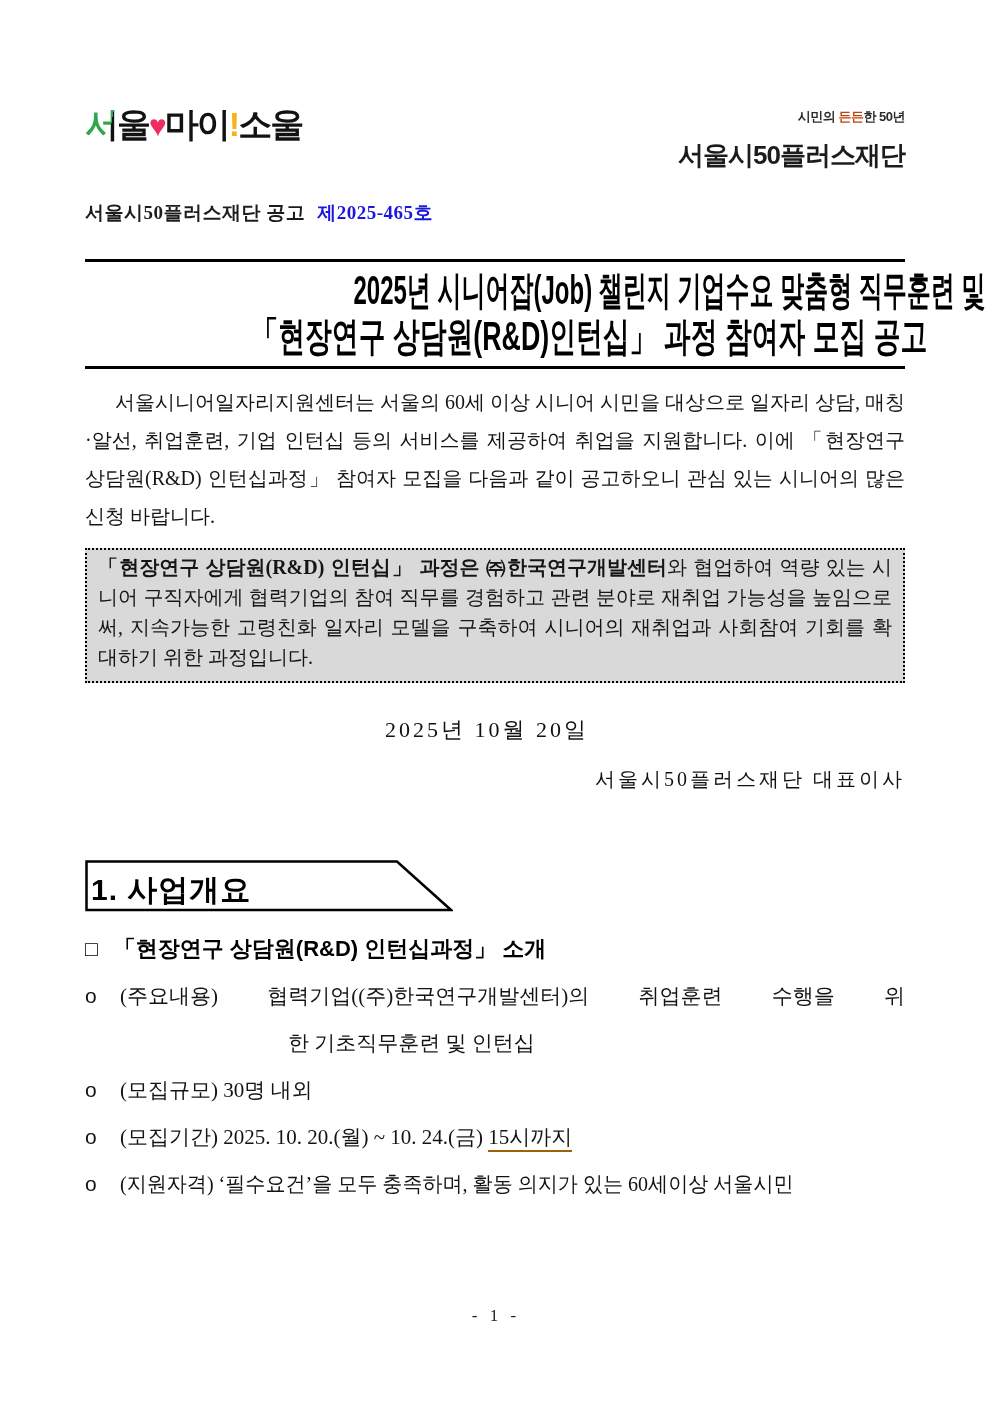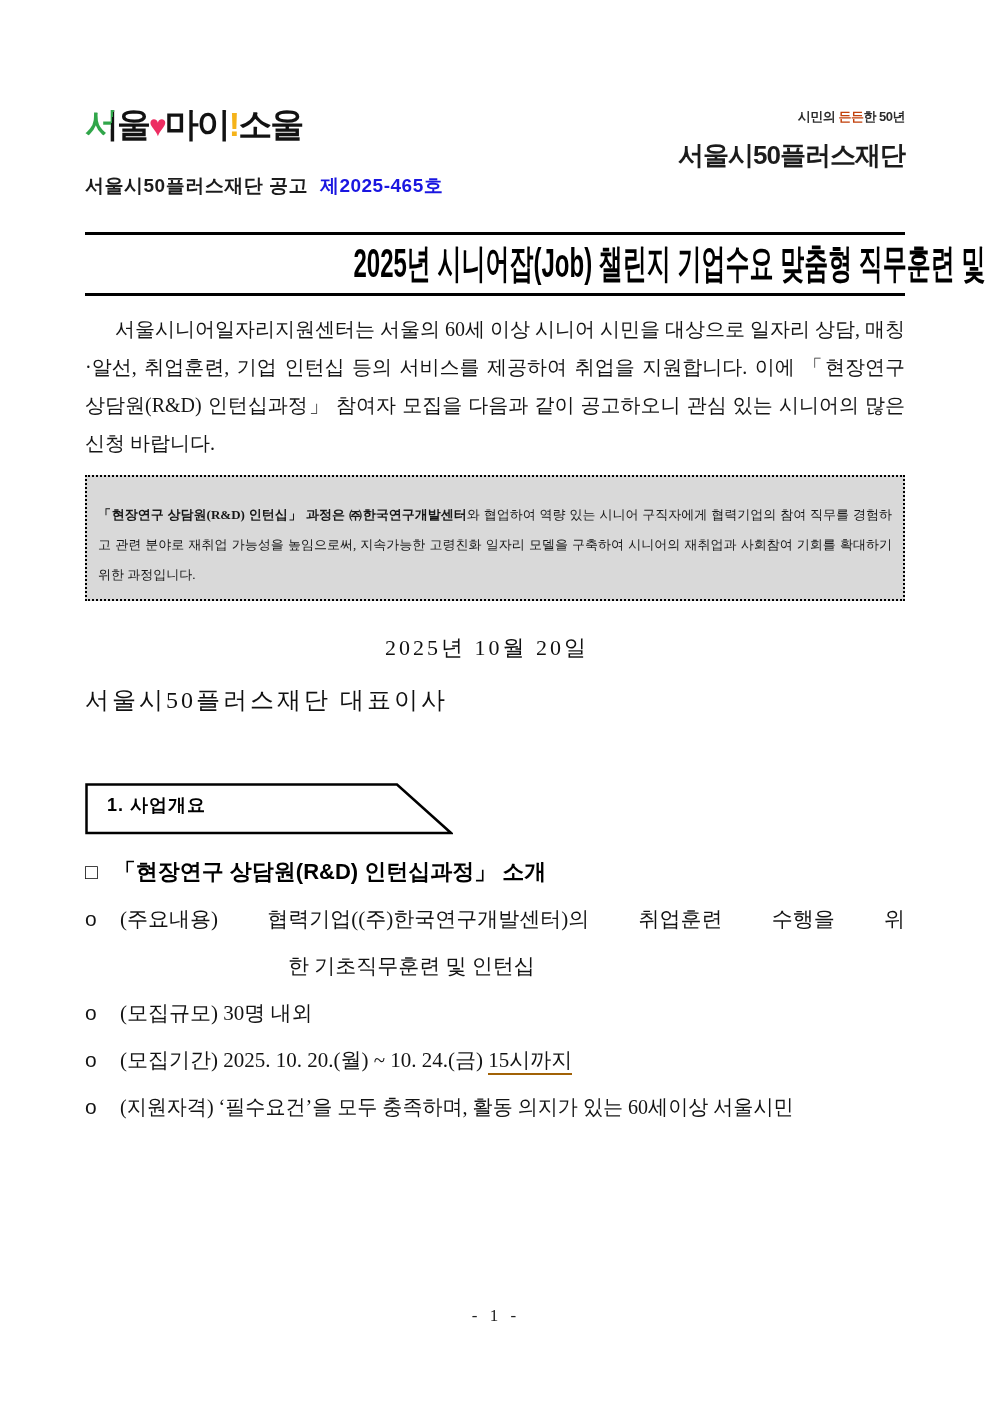--- a/index.html
+++ b/index.html
@@ -33,21 +33,22 @@
     color: transparent;
   }
   .brand-left .heart { color: #ed2d62; font-size: 30px; }
   .brand-left .bang { color: #f5b31a; }
   .brand-right { text-align: right; font-family: "Liberation Sans", sans-serif; padding-top: 2px; }
   .brand-right .slogan { font-size: 13px; font-weight: 700; color: #2b2b2b; letter-spacing: -0.5px; }
   .brand-right .slogan .accent { color: #c2410c; }
   .brand-right .org { font-size: 26px; font-weight: 900; color: #1c1c1c; letter-spacing: -1px; margin-top: 12px; }
   
   .notice-line {
-    font-family: Liberation Sans, sans-serif;
+    margin-top: 27px;
+    font-family: Liberation Serif, serif;
     font-size: 19px;
     font-weight: 600;
     color: #1c1c1c;
     letter-spacing: 0.5px;
   }
   .notice-line .num { color: #1a16e0; margin-left: 12px; }
   
   .title-block {
     margin-top: 33px;
     border-top: 3px solid #000;
@@ -76,49 +77,50 @@
     text-align: justify;
     text-indent: 30px;
     word-break: keep-all;
     color: #151515;
   }
   
   .hbox {
     margin-top: 13px;
     background: #d9d9d9;
     border: 2px dotted #000;
-    padding: 23px 11px 9px 11px;
-    font-size: 13px;
+    padding: 2px 11px 9px 11px;
+    font-size: 20px;
     line-height: 30px;
     text-align: justify;
     color: #151515;
   }
   .hbox .b { font-weight: bold; }
   
   .sign-date {
     margin-top: 32px;
     text-align: center;
     padding-right: 16px;
     font-size: 22px;
     letter-spacing: 3px;
     color: #111;
   }
   .sign-name {
     margin-top: 21px;
-    font-size: 24px;
+    text-align: right;
+    font-size: 20px;
     letter-spacing: 3px;
     color: #111;
   }
   
   .banner { position: relative; margin-top: 67px; width: 368px; height: 52px; }
   .banner svg { position: absolute; left: 0; top: 0; }
   .banner .banner-label {
-    position: absolute; left: 22px; top: 10px;
-    font-family: "Liberation Sans", sans-serif;
-    font-weight: 800; font-size: 18px; color: #000; letter-spacing: 1px;
+    position: absolute; left: 6px; top: 10px;
+    font-family: "Liberation Sans", sans-serif;
+    font-weight: 800; font-size: 30px; color: #000; letter-spacing: 1px;
   }
   
   .sec-heading {
     margin-top: 22px;
     font-family: "Liberation Sans", sans-serif;
     font-weight: 800;
     font-size: 22px;
     color: #000;
     display: flex;
     align-items: baseline;
@@ -151,20 +153,21 @@
       <div class="org">서울시50플러스재단</div>
     </div>
   </div>
 
   <div class="notice-line">
     <span>서울시50플러스재단 공고</span><span class="num">제2025-465호</span>
   </div>
 
   <div class="title-block">
     <div class="title-row"><span class="title-line title-l1">2025년 시니어잡(Job) 챌린지 기업수요 맞춤형 직무훈련 및 (근무형) 인턴십</span></div>
+    <div class="title-row"><span class="title-line title-l2">「현장연구 상담원(R&amp;D)인턴십」 과정 참여자 모집 공고</span></div>
   </div>
 
   <p class="intro">서울시니어일자리지원센터는 서울의 60세 이상 시니어 시민을 대상으로 일자리 상담, 매칭·알선, 취업훈련, 기업 인턴십 등의 서비스를 제공하여 취업을 지원합니다. 이에 「현장연구 상담원(R&amp;D) 인턴십과정」 참여자 모집을 다음과 같이 공고하오니 관심 있는 시니어의 많은 신청 바랍니다.</p>
 
   <div class="hbox">
     <span class="b">「현장연구 상담원(R&amp;D) 인턴십」 과정은</span><span> </span><span class="b">㈜한국연구개발센터</span><span>와 협업하여 역량 있는 시니어 구직자에게 협력기업의 참여 직무를 경험하고 관련 분야로 재취업 가능성을 높임으로써, 지속가능한 고령친화 일자리 모델을 구축하여 시니어의 재취업과 사회참여 기회를 확대하기 위한 과정입니다.</span>
   </div>
 
   <div class="sign-date">2025년 10월 20일</div>
   <div class="sign-name">서울시50플러스재단 대표이사</div>

